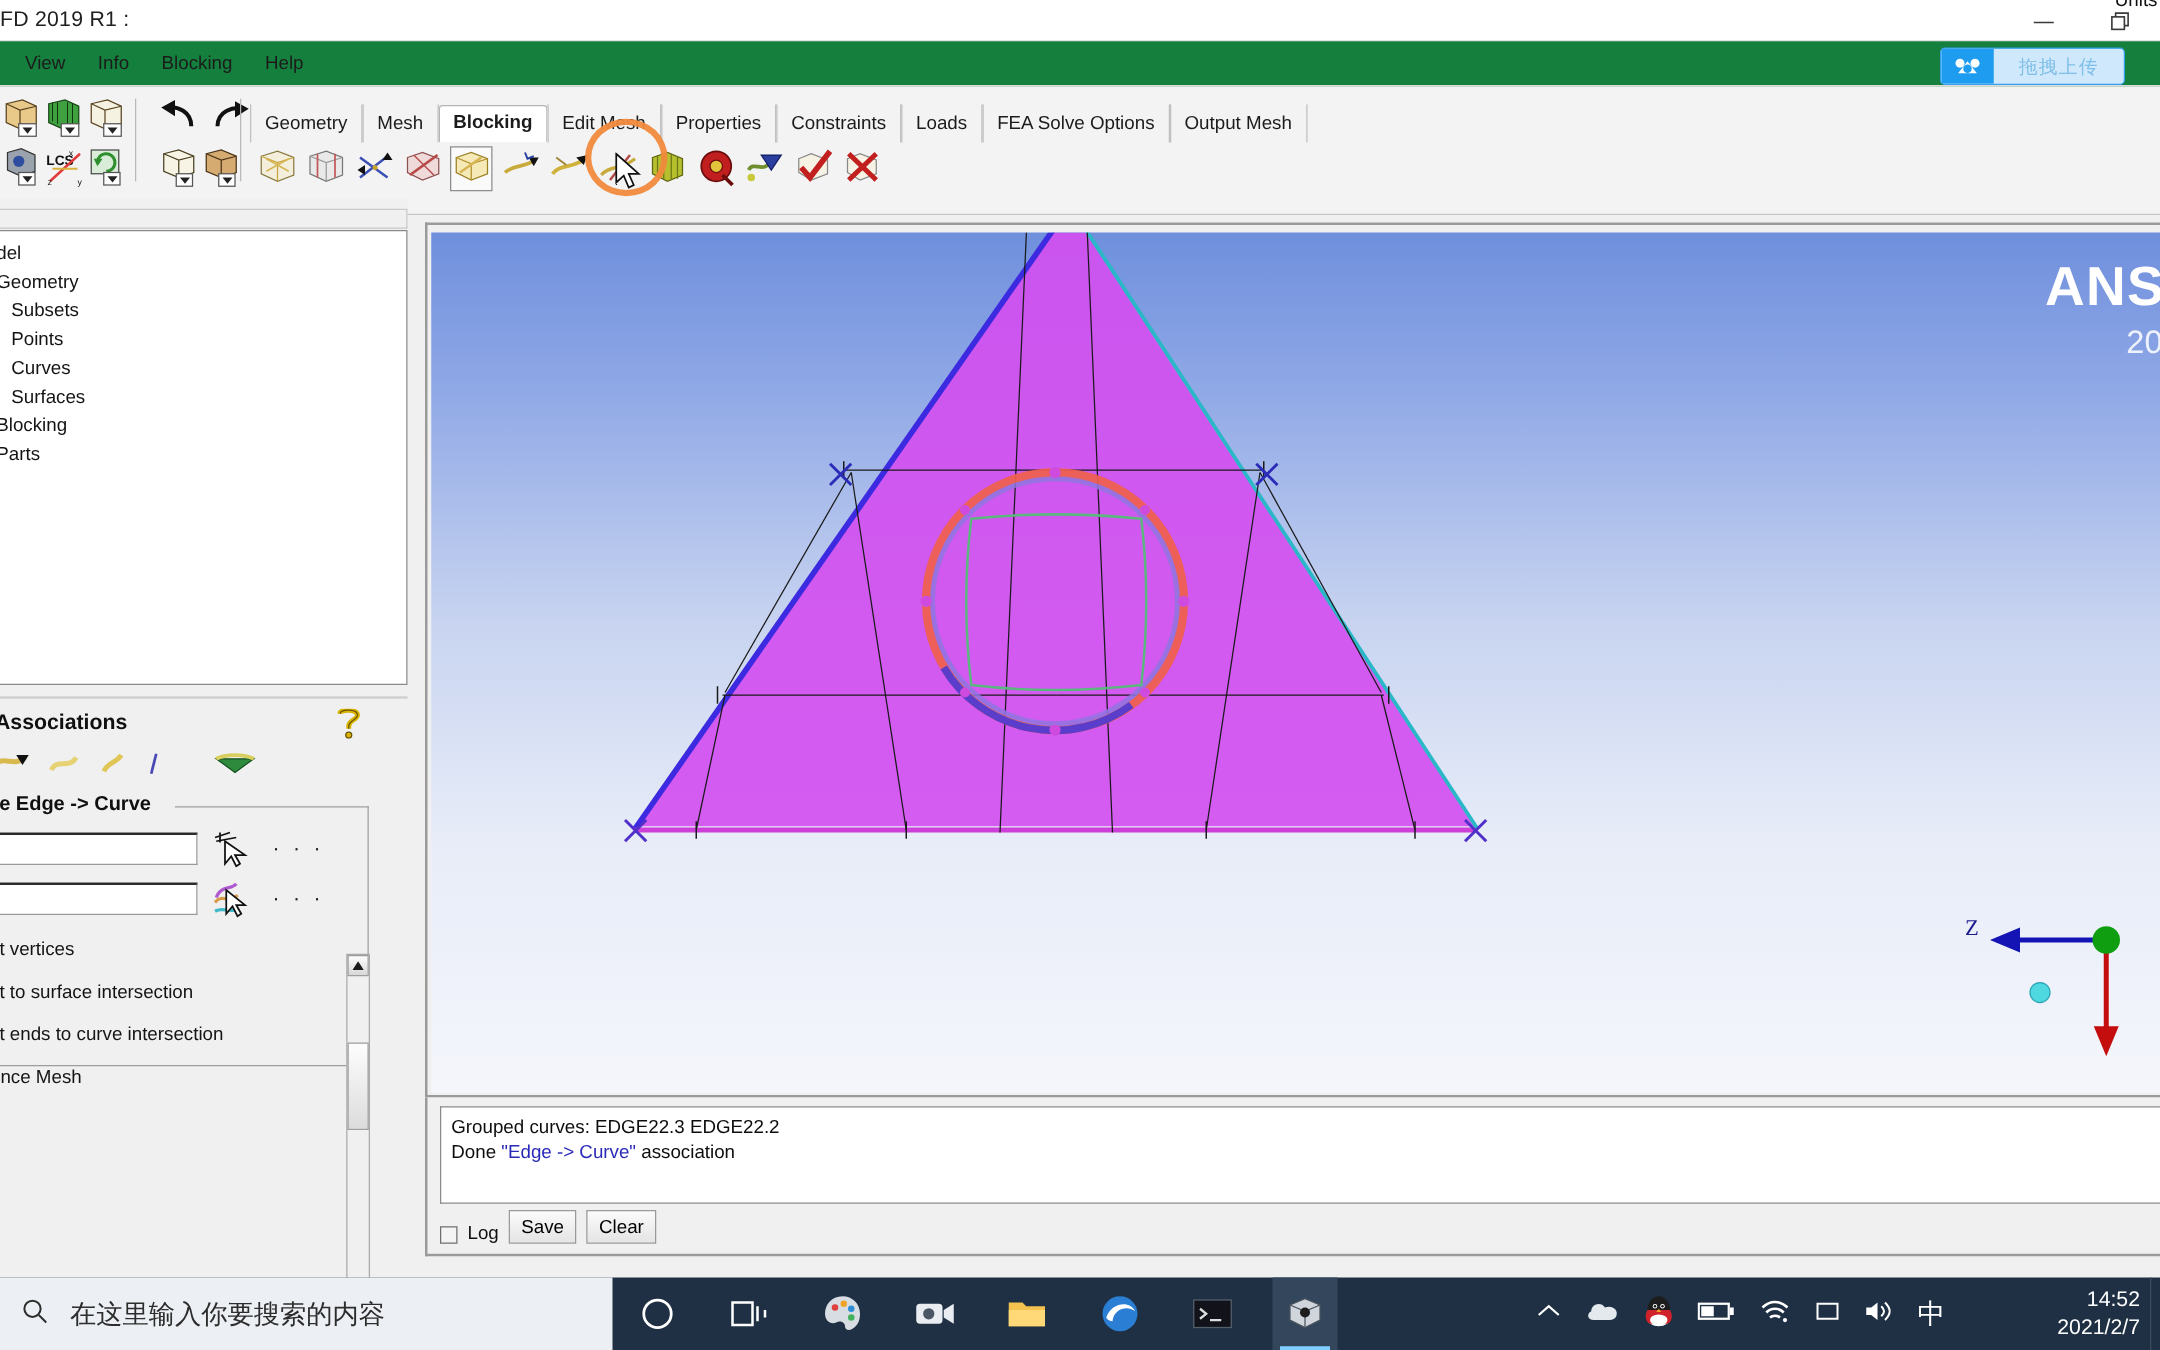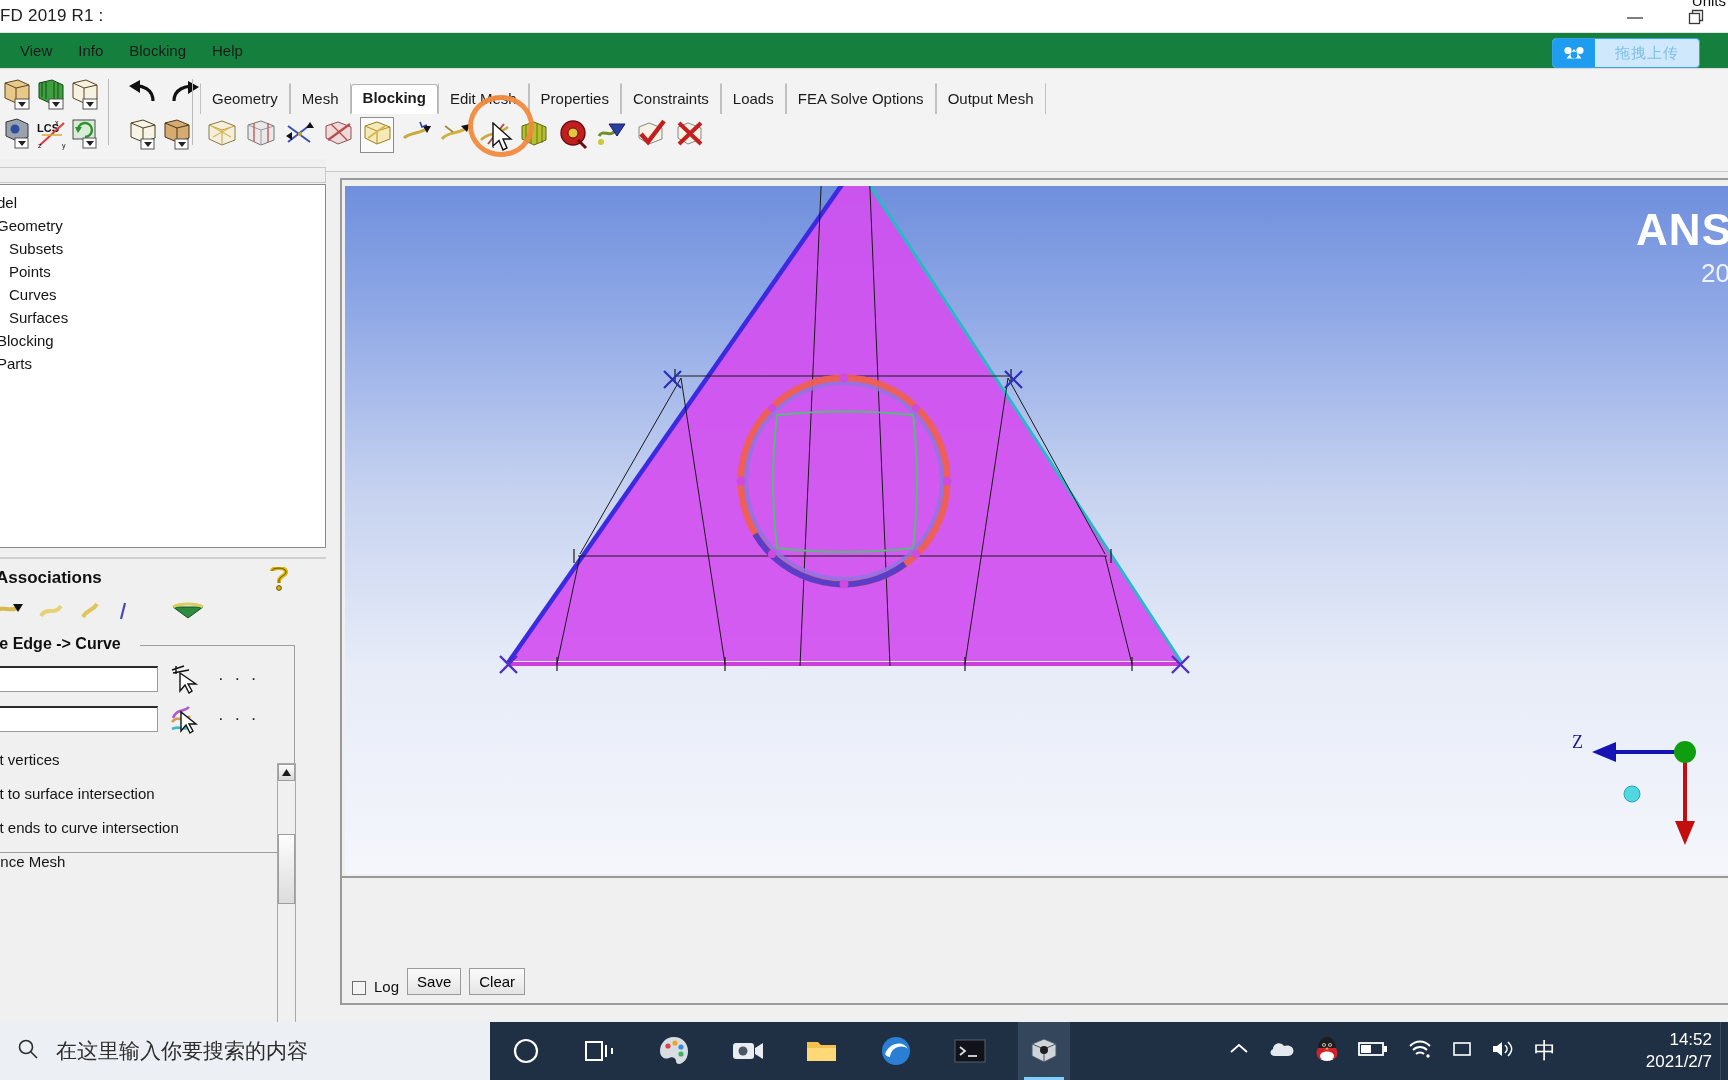--- a/index.html
+++ b/index.html
@@ -640,20 +640,24 @@
       <text x="2" y="16" font-family="Liberation Serif, serif" font-size="18" fill="#1a1a8c">Z</text>
       <line x1="115" y1="20" x2="115" y2="95" stroke="#c40d0d" stroke-width="4"></line>
       <polygon points="115,113 105,89 125,89" fill="#c40d0d"></polygon>
       <circle cx="115" cy="20" r="11" fill="#0f9e0f"></circle>
       <circle cx="62" cy="62" r="8" fill="#4fd8e0" stroke="#2ba5b5"></circle>
     </svg>
   </div>
 </div>
 
 <div class="msgwrap">
+  <div class="msgbox">
+    <div class="msgline">Grouped curves: EDGE22.3 EDGE22.2</div>
+    <div class="msgline"><span>Done </span><span class="msg-blue">"Edge -&gt; Curve"</span><span> association</span></div>
+  </div>
   <div class="msgctl">
     <span class="chk"></span>
     <span class="ctl-label">Log</span>
     <span class="sbtn">Save</span>
     <span class="sbtn">Clear</span>
   </div>
   <div class="units">Units</div>
 </div>
 
 <div class="taskbar"></div>

